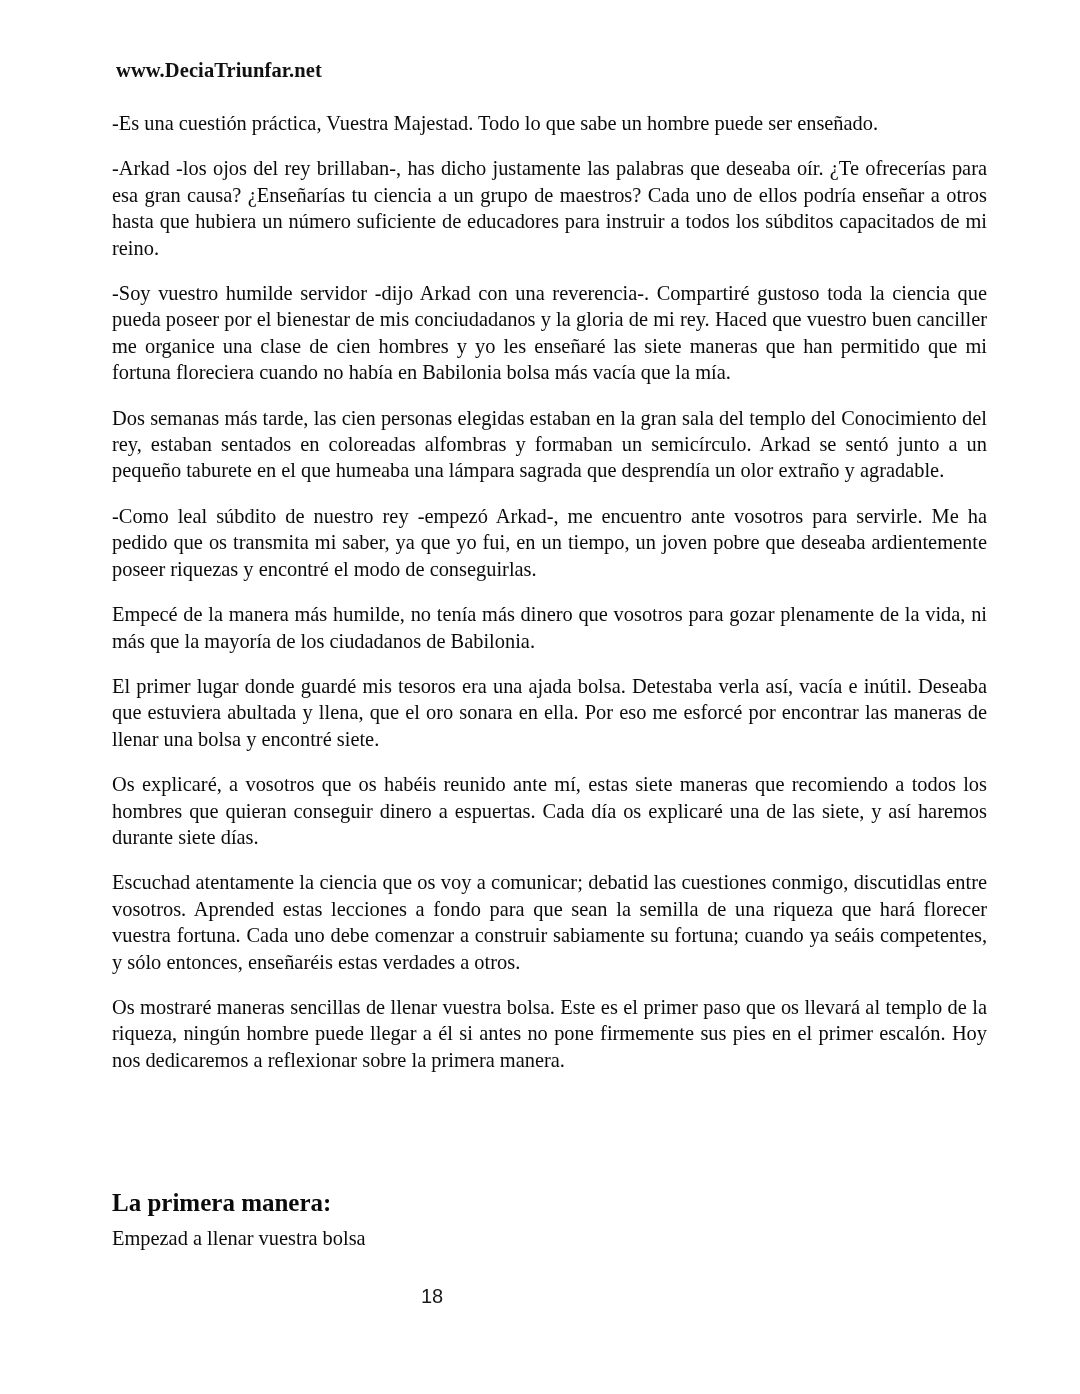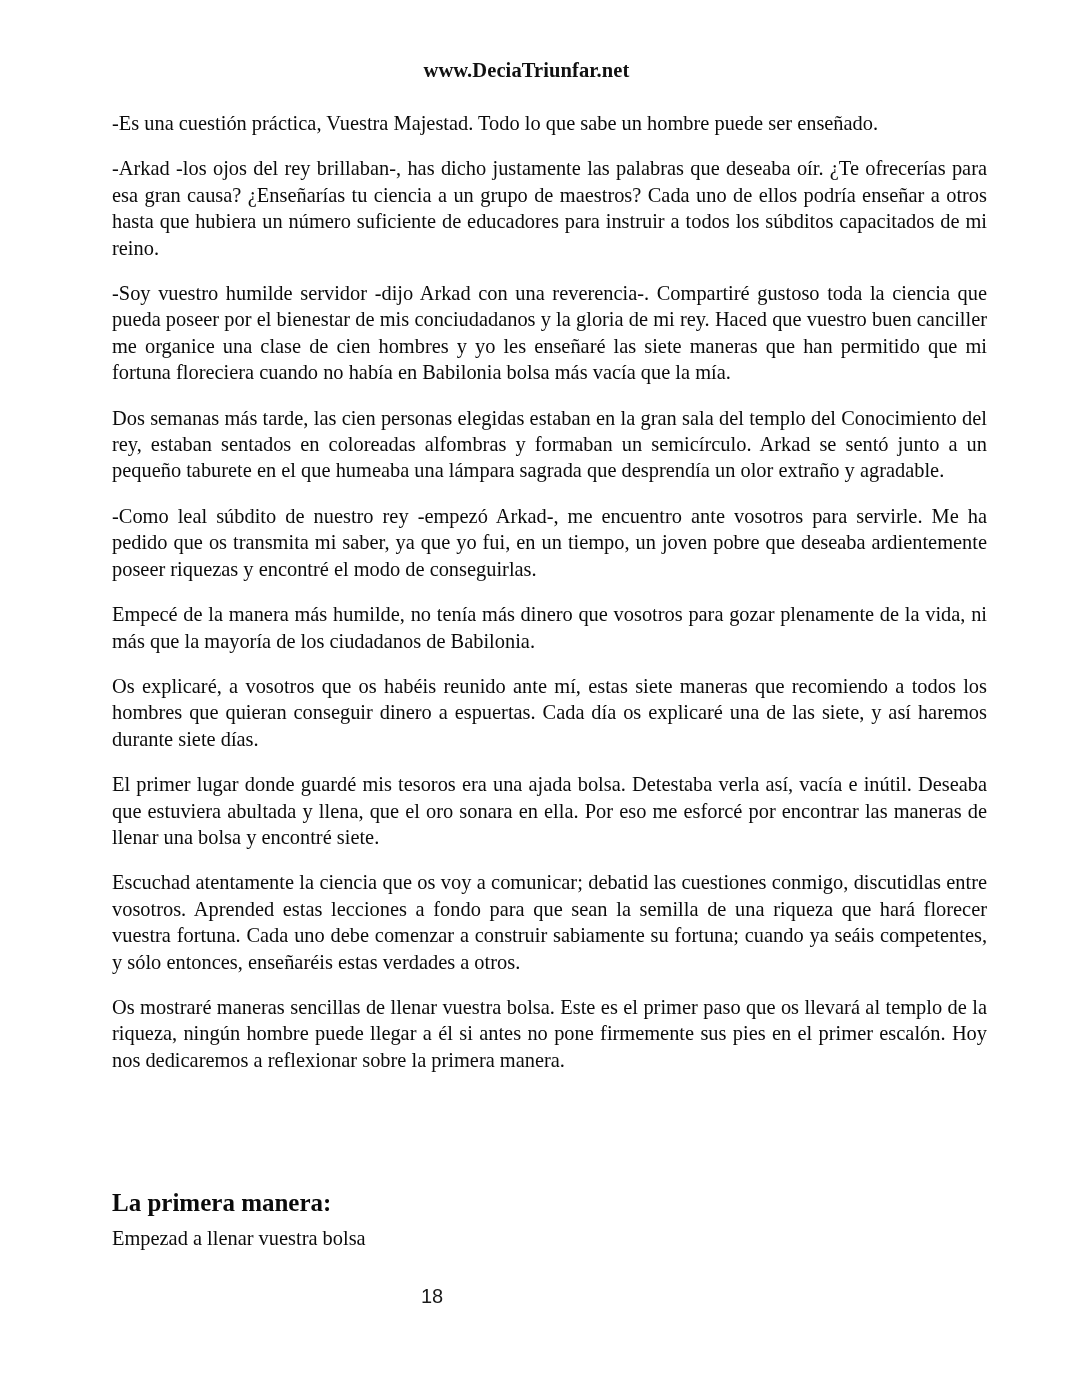--- a/index.html
+++ b/index.html
@@ -18,23 +18,23 @@
 
   .page {
     position: absolute;
     inset: 0;
     background: #ffffff;
   }
 
   .site-header {
     position: absolute;
     top: 60px;
-    left: 108px;
+    left: 116px;
     right: 135px;
-    text-align: center;
+    text-align: left;
     font-family: "Liberation Serif", "DejaVu Serif", serif;
     font-weight: bold;
     font-size: 20.5px;
     letter-spacing: 0.1px;
     color: #111111;
     line-height: 1;
   }
 
   .body-col {
     position: absolute;
@@ -99,22 +99,22 @@
 
   <div class="site-header">www.DeciaTriunfar.net</div>
 
   <div class="body-col">
     <p class="para">-Es una cuestión práctica, Vuestra Majestad. Todo lo que sabe un hombre puede ser enseñado.</p>
     <p class="para">-Arkad -los ojos del rey brillaban-, has dicho justamente las palabras que deseaba oír. ¿Te ofrecerías para esa gran causa? ¿Enseñarías tu ciencia a un grupo de maestros? Cada uno de ellos podría enseñar a otros hasta que hubiera un número suficiente de educadores para instruir a todos los súbditos capacitados de mi reino.</p>
     <p class="para">-Soy vuestro humilde servidor -dijo Arkad con una reverencia-. Compartiré gustoso toda la ciencia que pueda poseer por el bienestar de mis conciudadanos y la gloria de mi rey. Haced que vuestro buen canciller me organice una clase de cien hombres y yo les enseñaré las siete maneras que han permitido que mi fortuna floreciera cuando no había en Babilonia bolsa más vacía que la mía.</p>
     <p class="para">Dos semanas más tarde, las cien personas elegidas estaban en la gran sala del templo del Conocimiento del rey, estaban sentados en coloreadas alfombras y formaban un semicírculo. Arkad se sentó junto a un pequeño taburete en el que humeaba una lámpara sagrada que desprendía un olor extraño y agradable.</p>
     <p class="para">-Como leal súbdito de nuestro rey -empezó Arkad-, me encuentro ante vosotros para servirle. Me ha pedido que os transmita mi saber, ya que yo fui, en un tiempo, un joven pobre que deseaba ardientemente poseer riquezas y encontré el modo de conseguirlas.</p>
     <p class="para">Empecé de la manera más humilde, no tenía más dinero que vosotros para gozar plenamente de la vida, ni más que la mayoría de los ciudadanos de Babilonia.</p>
+    <p class="para">El primer lugar donde guardé mis tesoros era una ajada bolsa. Detestaba verla así, vacía e inútil. Deseaba que estuviera abultada y llena, que el oro sonara en ella. Por eso me esforcé por encontrar las maneras de llenar una bolsa y encontré siete.</p>
     <p class="para">Os explicaré, a vosotros que os habéis reunido ante mí, estas siete maneras que recomiendo a todos los hombres que quieran conseguir dinero a espuertas. Cada día os explicaré una de las siete, y así haremos durante siete días.</p>
-    <p class="para">El primer lugar donde guardé mis tesoros era una ajada bolsa. Detestaba verla así, vacía e inútil. Deseaba que estuviera abultada y llena, que el oro sonara en ella. Por eso me esforcé por encontrar las maneras de llenar una bolsa y encontré siete.</p>
     <p class="para">Escuchad atentamente la ciencia que os voy a comunicar; debatid las cuestiones conmigo, discutidlas entre vosotros. Aprended estas lecciones a fondo para que sean la semilla de una riqueza que hará florecer vuestra fortuna. Cada uno debe comenzar a construir sabiamente su fortuna; cuando ya seáis competentes, y sólo entonces, enseñaréis estas verdades a otros.</p>
     <p class="para">Os mostraré maneras sencillas de llenar vuestra bolsa. Este es el primer paso que os llevará al templo de la riqueza, ningún hombre puede llegar a él si antes no pone firmemente sus pies en el primer escalón. Hoy nos dedicaremos a reflexionar sobre la primera manera.</p>
   </div>
 
   <div class="section-block">
     <h2 class="section-heading">La primera manera:</h2>
     <p class="section-line">Empezad a llenar vuestra bolsa</p>
   </div>
 
   <div class="page-number">18</div>

